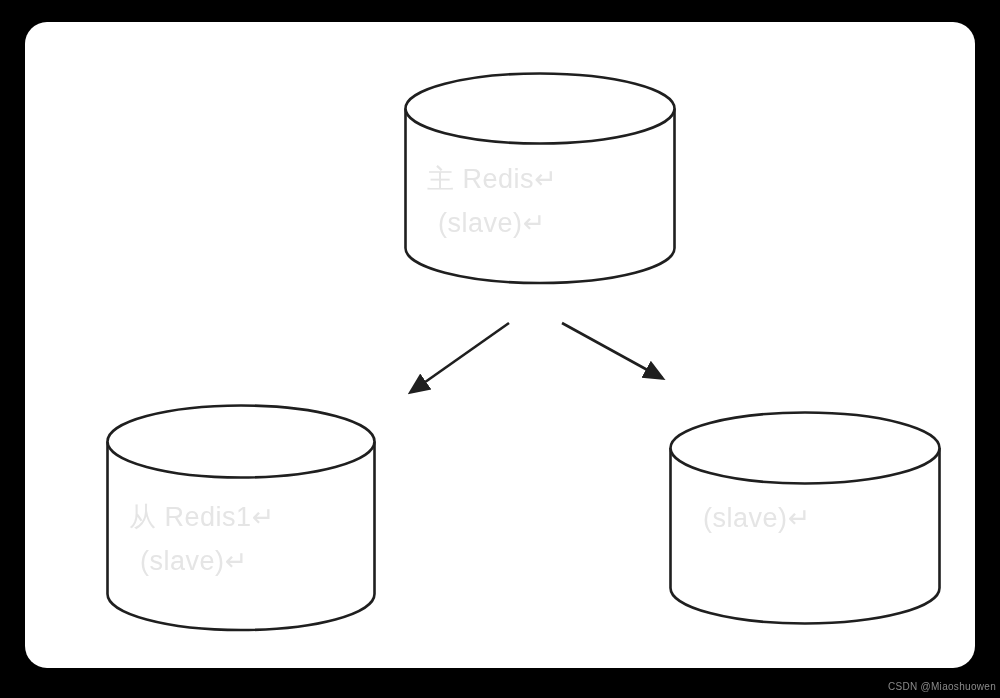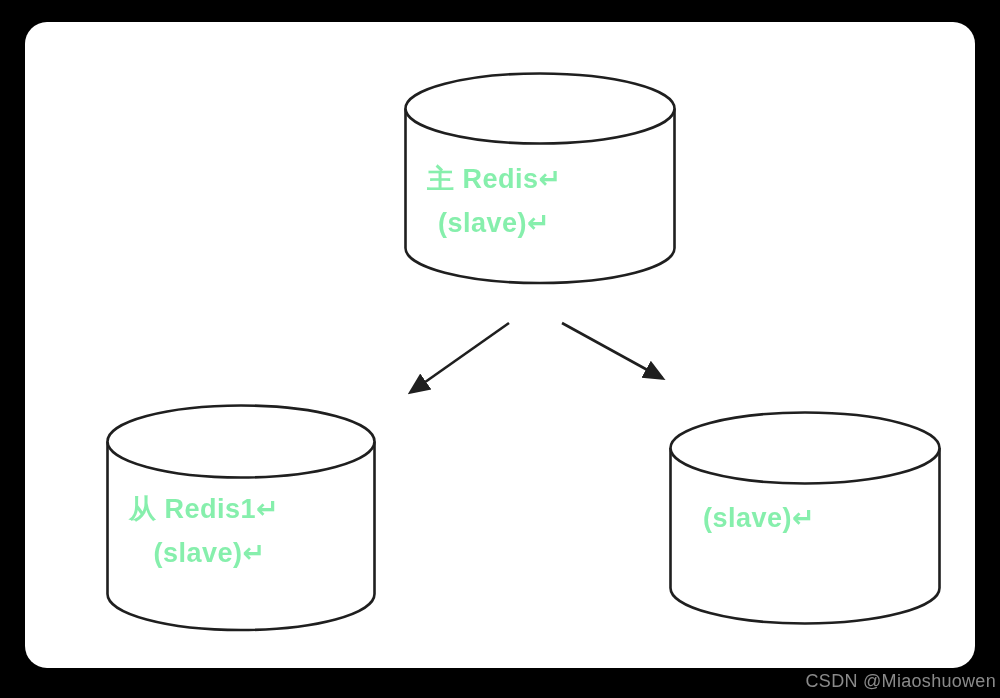--- a/index.html
+++ b/index.html
@@ -42,40 +42,40 @@
     left: 0;
     top: 0;
     width: 100%;
     height: 100%;
   }
   .cyl-text {
     position: absolute;
     left: 24px;
     top: 86px;
     font-size: 27px;
-    font-weight: 700;
-    color: #86efac;
+    font-weight: 400;
+    color: #e5e5e5;
     line-height: 44px;
     white-space: nowrap;
     letter-spacing: 0.5px;
   }
   .cyl-line2 {
     padding-left: 11px;
   }
   
   .node-master { left: 403px; top: 71px;  width: 274px; height: 216px; }
   .node-slave1 { left: 105px; top: 403px; width: 272px; height: 231px; }
   .node-slave2 { left: 668px; top: 410px; width: 274px; height: 217px; }
-  .node-slave1 .cyl-text { top: 84px; text-align: center; }
+  .node-slave1 .cyl-text { top: 92px; }
   .node-slave2 .cyl-text { top: 86px; }
   .watermark {
     position: absolute;
     right: 4px;
     bottom: 6px;
-    font-size: 18px;
+    font-size: 10px;
     color: #8a8a8a;
     letter-spacing: 0.3px;
   }
 </style>
 </head>
 <body>
 
 <div class="stage">
 
   <div class="canvas"></div>

